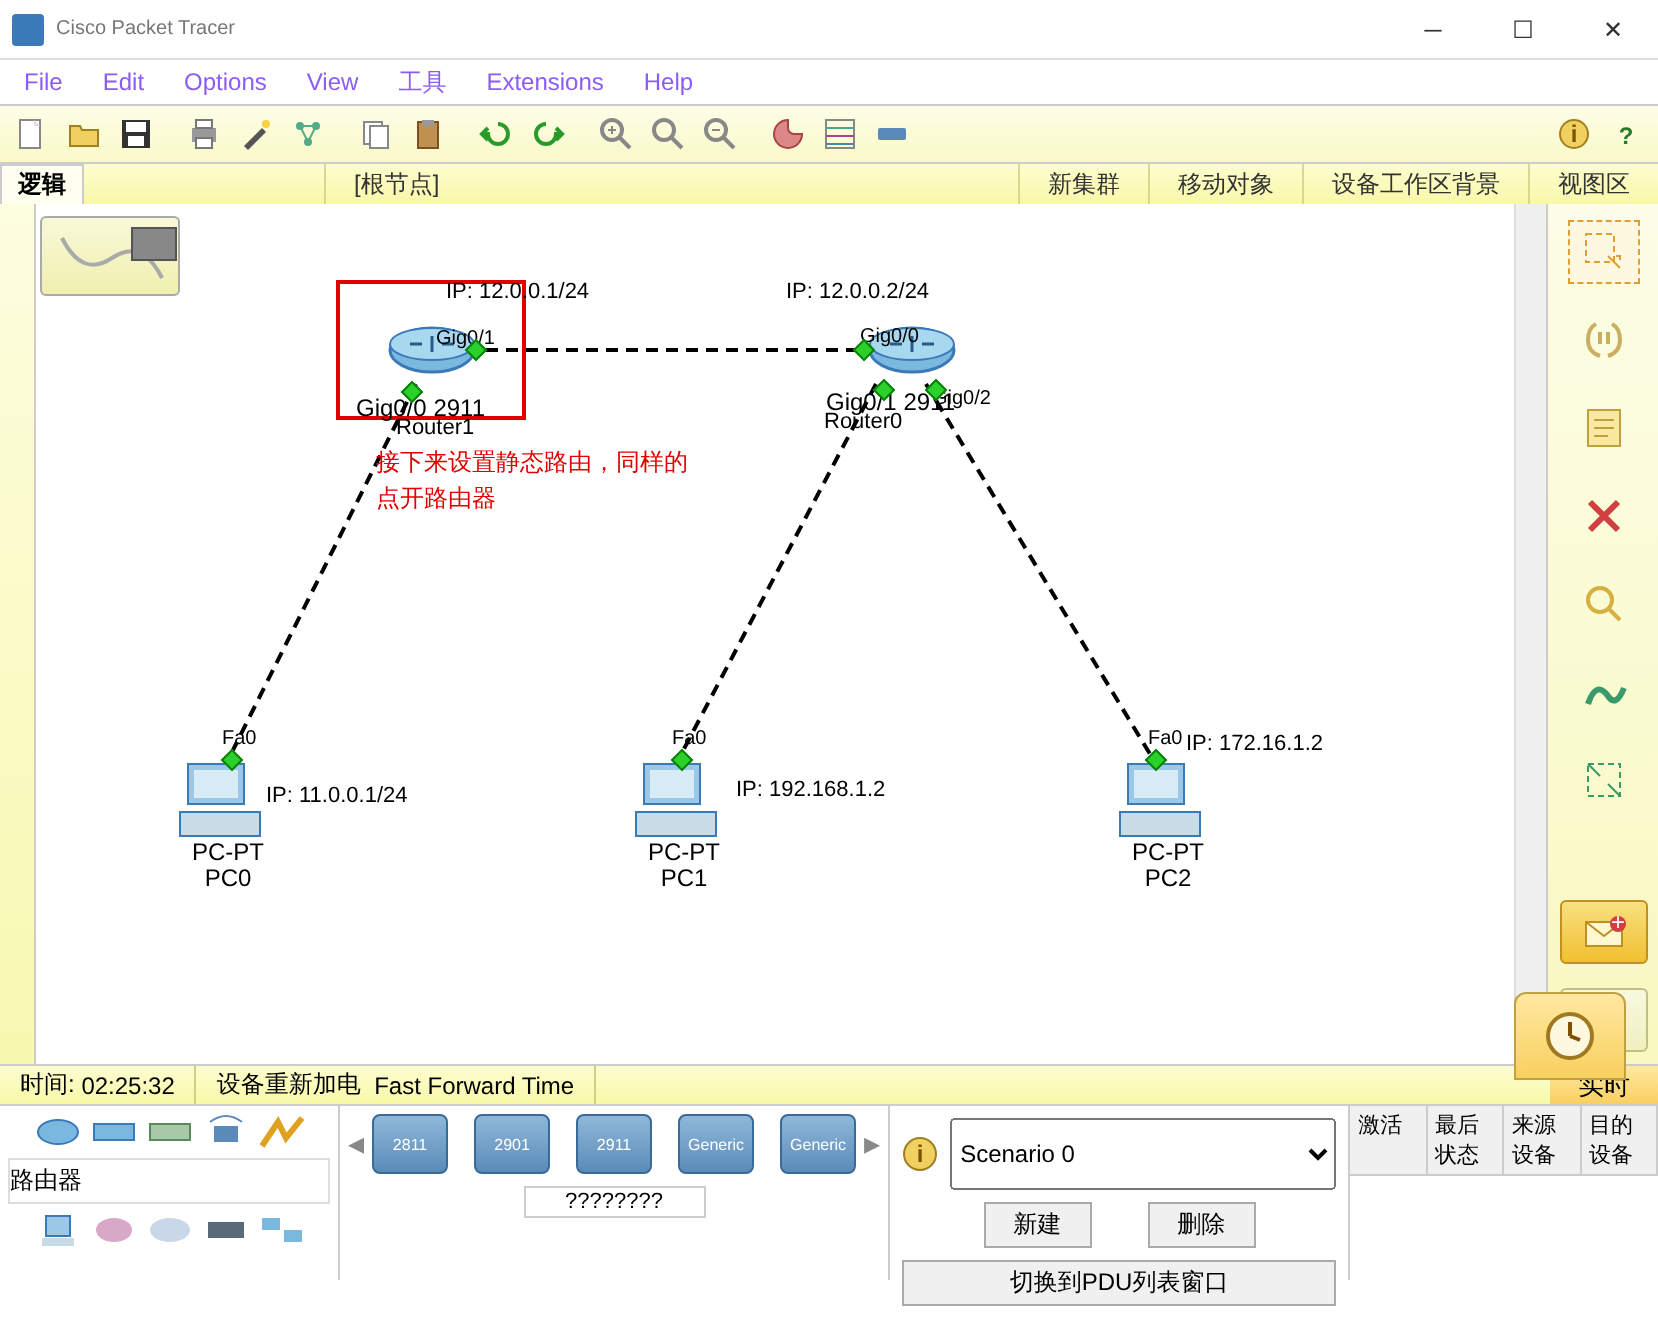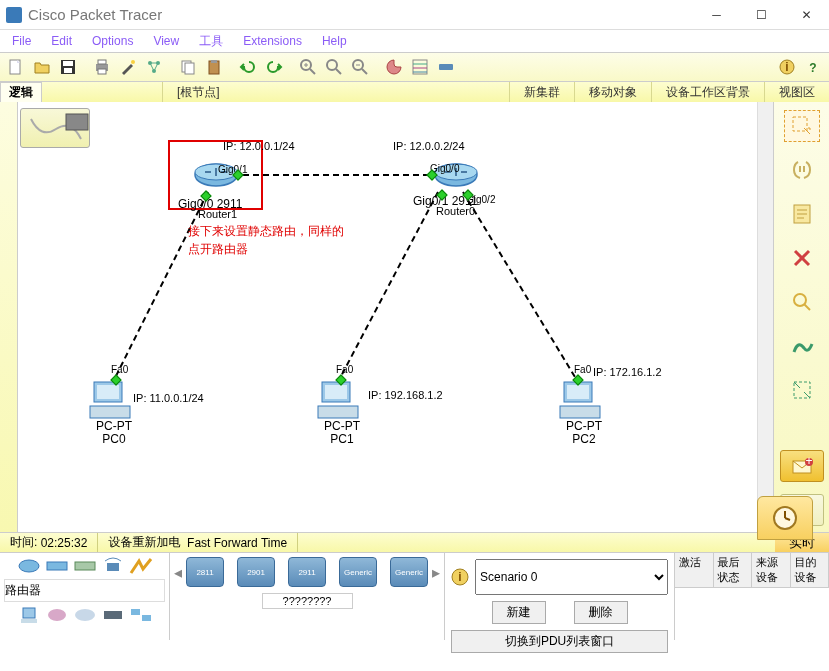--- a/index.html
+++ b/index.html
@@ -1,21 +1,21 @@
 <!DOCTYPE html>
 <html><head>
 <meta charset="utf-8">
 <style>
   * { box-sizing: border-box; margin: 0; padding: 0; font-family: "Microsoft YaHei", Arial, sans-serif; font-size: 12px; }
   body { background: #fff; width: 829px; height: 671px; overflow: hidden; }
   
   
   .titlebar { height: 30px; background: #fff; display: flex; align-items: center; border-bottom: 1px solid #ddd; }
   .titlebar .app-icon { width: 16px; height: 16px; margin: 0 6px; background: #3a7ab8; border-radius: 2px; }
-  .titlebar .title { flex: 1; color: #777; font-size: 15px; }
+  .titlebar .title { flex: 1; color: #777; font-size: 10px; }
   .winbtns { display: flex; }
   .winbtn { width: 45px; height: 30px; display: flex; align-items: center; justify-content: center; color: #333; }
   
   
   .menubar { height: 22px; background: #fff; display: flex; align-items: center; padding: 0 4px; gap: 4px; }
   .menuitem { padding: 2px 8px; color: #8b5cf6; font-size: 12px; }
   
   
   .toolbar { height: 30px; background: linear-gradient(#fdfde8, #f9f9c8); border-top: 1px solid #ccc; border-bottom: 1px solid #ccc; display: flex; align-items: center; padding: 2px 4px; gap: 2px; }
   .tbtn { width: 24px; height: 24px; display: flex; align-items: center; justify-content: center; border: 1px solid transparent; border-radius: 3px; }
@@ -281,21 +281,21 @@
     <div class="router" style="left:415px; top:60px;">
       <svg viewBox="0 0 46 26">
           <ellipse cx="23" cy="13" rx="21" ry="11" fill="#7ab8e0" stroke="#3a7ab8" stroke-width="1.5"></ellipse>
           <ellipse cx="23" cy="10" rx="21" ry="8" fill="#a8d8f0" stroke="#3a7ab8"></ellipse>
           <path d="M12 10 L18 10 M28 10 L34 10 M23 6 L23 14" stroke="#2a5a88" stroke-width="1.5"></path>
         </svg>
     </div>
     <div class="port-label" style="left:412px; top:61px;">Gig0/0</div>
     <div class="port-label" style="left:395px; top:92px;"><span>Gig0/1 2911</span></div>
     <div class="port-label" style="left:448px; top:92px;">Gig0/2</div>
-    <div class="dev-label" style="left:418px; top:103px;">Router0</div>
+    <div class="dev-label" style="left:394px; top:103px;">Router0</div>
     <div class="link-dot" style="left:410px; top:69px; transform:rotate(45deg)"></div>
     <div class="link-dot" style="left:420px; top:89px; transform:rotate(45deg)"></div>
     <div class="link-dot" style="left:446px; top:89px; transform:rotate(45deg)"></div>
 
     <div class="port-label" style="left:93px; top:262px;">Fa0</div>
     <div class="pc" style="left:70px; top:278px;">
       <svg viewBox="0 0 44 40">
           <rect x="6" y="2" width="28" height="20" fill="#9cc8e8" stroke="#3a7ab8"></rect>
           <rect x="9" y="5" width="22" height="14" fill="#d8ecf8"></rect>
           <rect x="2" y="26" width="40" height="12" fill="#c8dce8" stroke="#3a7ab8"></rect>

